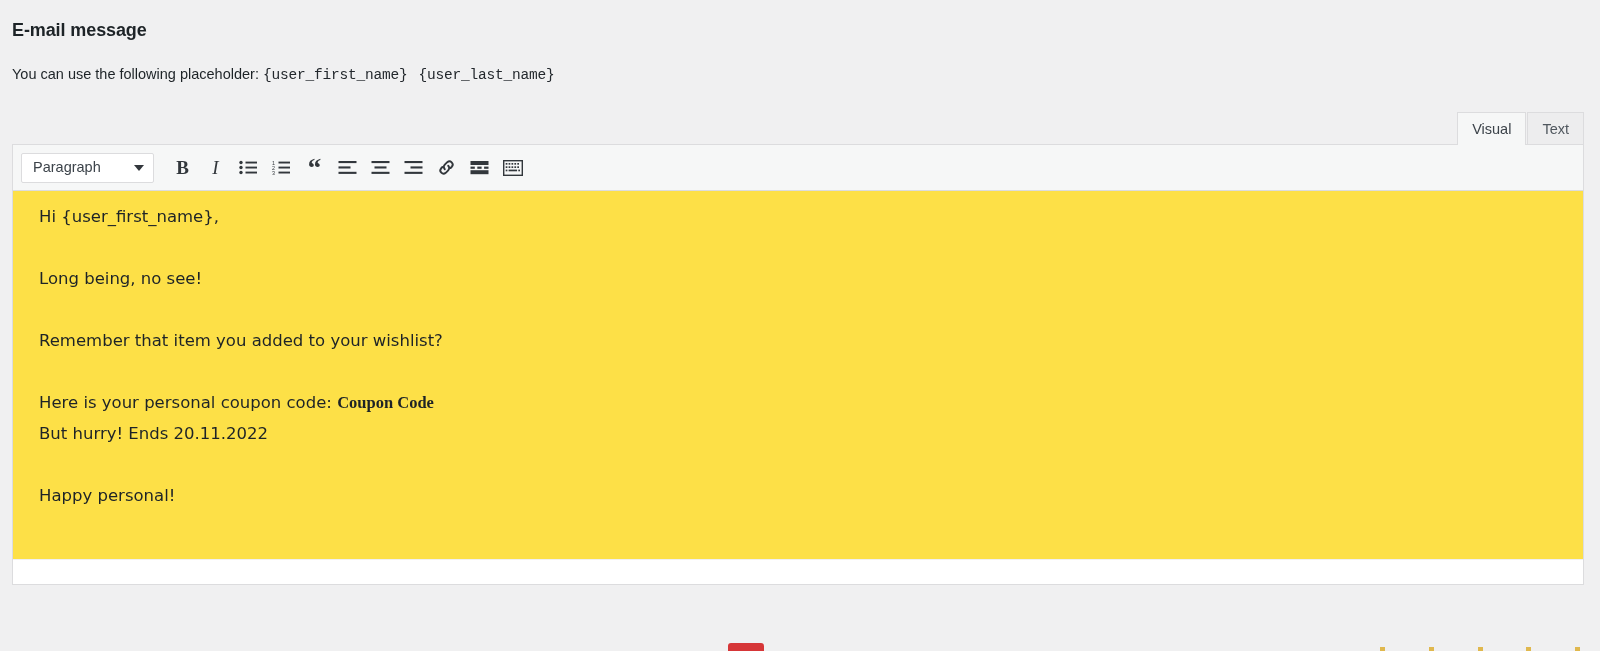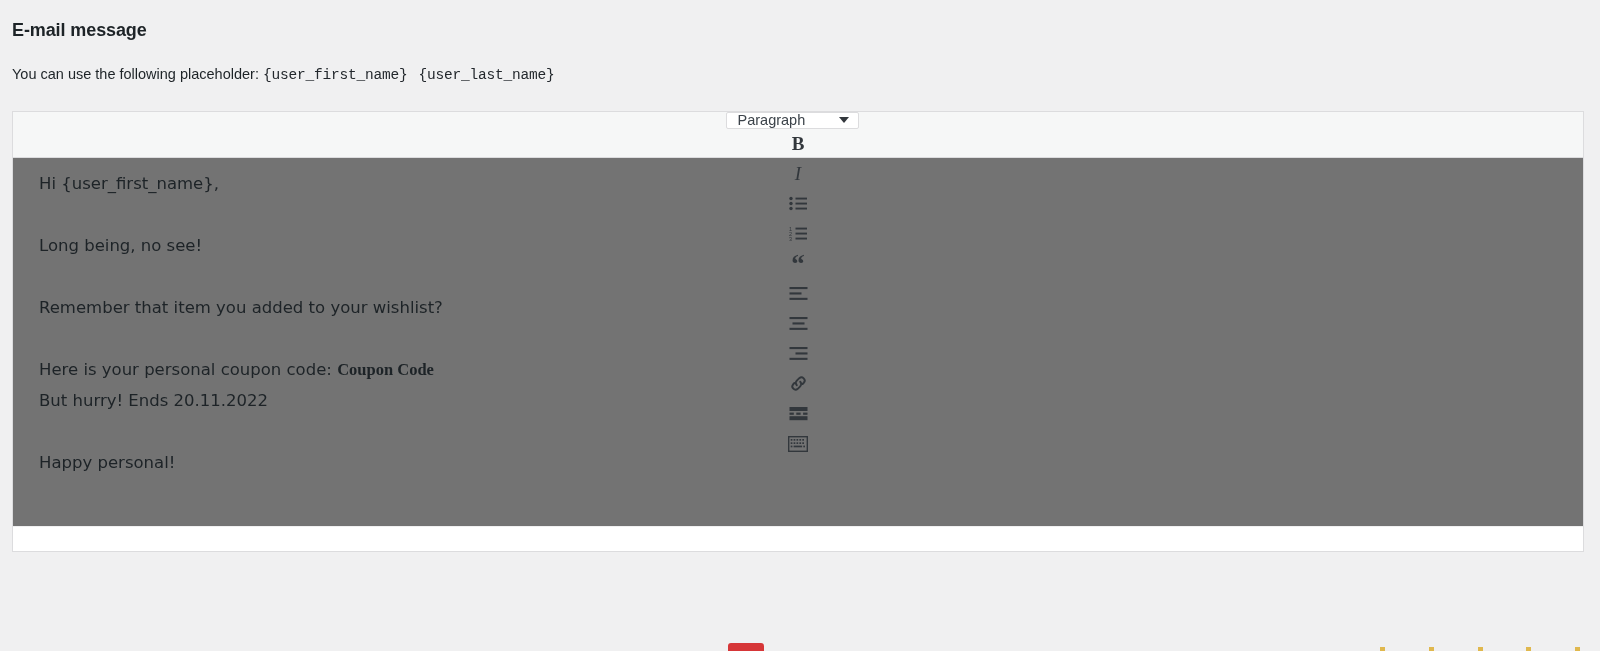--- a/index.html
+++ b/index.html
@@ -95,21 +95,20 @@
 
   
   .toolbar {
     background: #f6f7f7;
     border-bottom: 1px solid #dcdcde;
     height: 46px;
     display: flex;
     align-items: center;
     padding: 0 8px;
     box-sizing: border-box;
-    flex-direction: column;
   }
   .format-select {
     width: 133px;
     height: 30px;
     box-sizing: border-box;
     background: #fff;
     border: 1px solid #dcdcde;
     border-radius: 2px;
     display: flex;
     align-items: center;
@@ -162,21 +161,21 @@
     font-size: 27px;
     line-height: 0.55;
     color: #32373c;
     display: block;
     margin-top: 2px;
   }
   .tbtn svg { display: block; }
 
   
   .editor-content {
-    background: #737373;
+    background: #fde047;
     padding: 14px 14px 18px 26px;
     height: 368px;
     box-sizing: border-box;
     overflow: hidden;
   }
   .editor-content p {
     margin: 0 0 38px 0;
     font-size: 16.5px;
     line-height: 1.45;
     color: #1d2327;
@@ -244,20 +243,24 @@
   <h1 class="page-title">E-mail message</h1>
   <div class="placeholder-help">
     <span>You can use the following placeholder:</span>
     <span class="mono">{user_first_name}</span>
     <span class="mono">{user_last_name}</span>
   </div>
 </div>
 
 <div class="editor-wrap">
 
+  <div class="tab-bar">
+    <div class="tab is-active">Visual</div>
+    <div class="tab is-inactive">Text</div>
+  </div>
 
   <div class="editor-box">
 
     <div class="toolbar">
 
       <div class="format-select">
         <span class="label">Paragraph</span>
         <span class="chevron"></span>
       </div>
 

